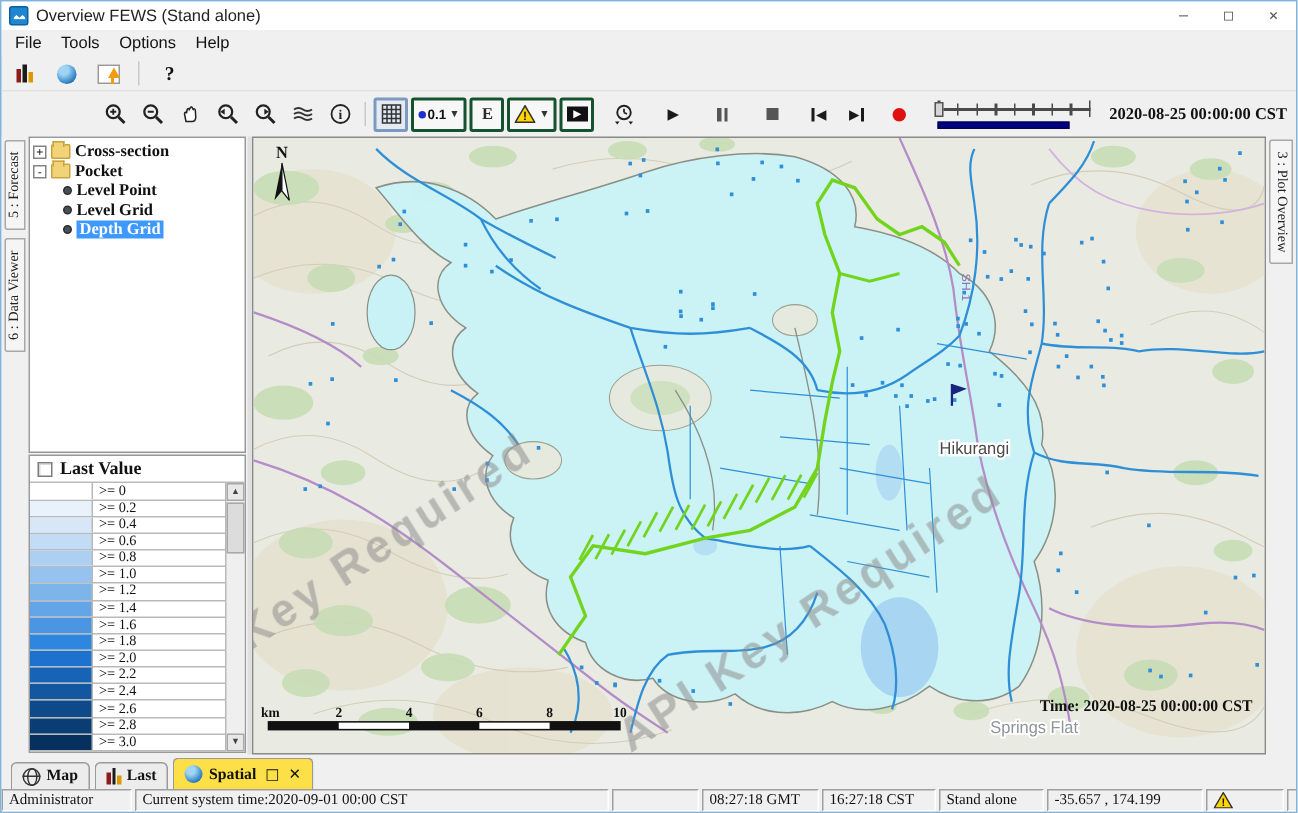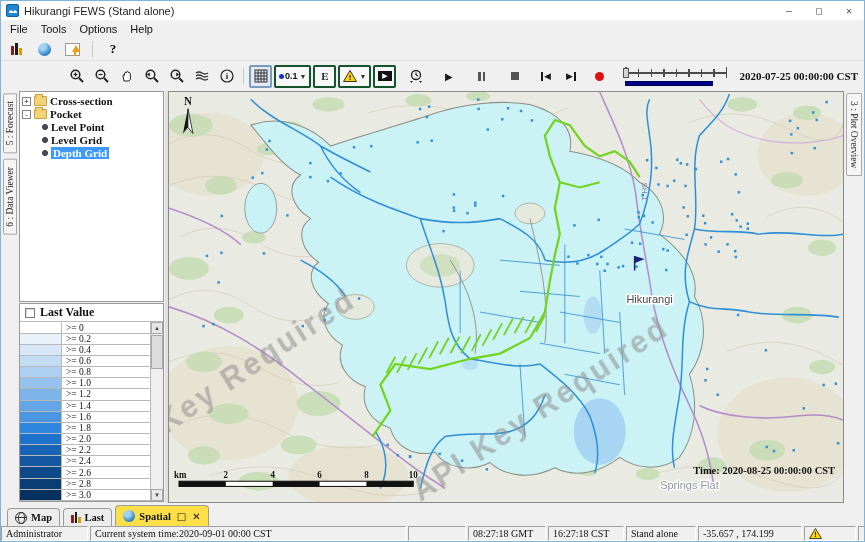--- a/index.html
+++ b/index.html
@@ -107,21 +107,21 @@
   .statusbar { height:15px; flex:none; display:flex; align-items:stretch; background:#f0f0f0; font-family:"Liberation Serif",serif; font-size:10px; }
   .seg { border:1px solid; border-color:#9f9f9f #ffffff #ffffff #9f9f9f; margin-right:2px; padding:0 4px; display:flex; align-items:center; white-space:nowrap; overflow:hidden; flex:none; }
 </style>
 </head>
 <body>
 
 <div class="win">
 
   <div class="titlebar">
     <span class="appicon"></span>
-    <span class="title-text">Hikurangi FEWS  (Stand alone)</span>
+    <span class="title-text">Overview FEWS  (Stand alone)</span>
     <span class="win-controls">
       <span class="wc">—</span>
       <span class="wc">□</span>
       <span class="wc">✕</span>
     </span>
   </div>
 
   <div class="menubar">
     <span class="menu-item">File</span>
     <span class="menu-item">Tools</span>
@@ -265,21 +265,21 @@
           <i class="mid"></i>
           <i class="mid"></i>
           <i class="mid"></i>
           <i class="mid"></i>
           <i></i>
         </span>
       <span class="tl-track"></span>
       <span class="tl-bar"></span>
       <span class="tl-thumb"></span>
     </span>
-    <span class="tl-date">2020-07-25 00:00:00 CST</span>
+    <span class="tl-date">2020-08-25 00:00:00 CST</span>
   </div>
 
   <div class="content">
 
     <div class="tabstrip-l">
       <span class="vtab">5 : Forecast</span>
       <span class="vtab">6 : Data Viewer</span>
     </div>
 
     <div class="leftpanel">

